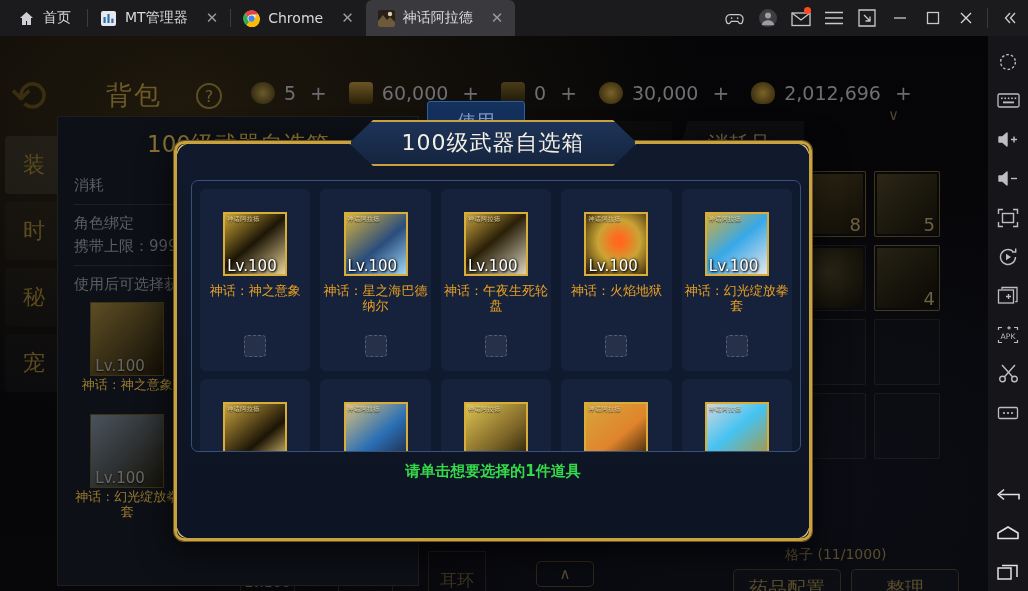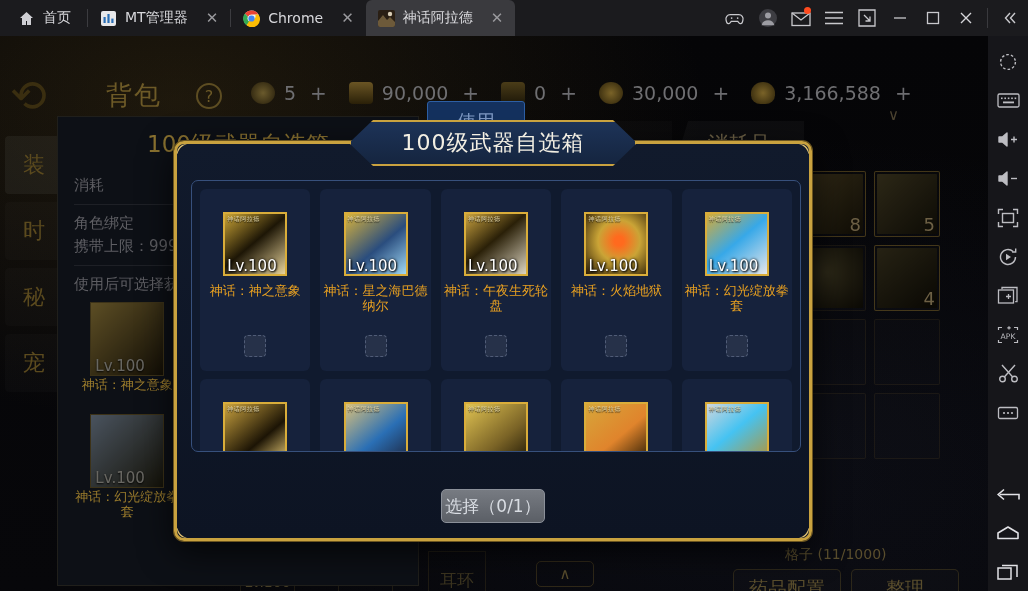--- a/index.html
+++ b/index.html
@@ -381,36 +381,36 @@
     <div class="bp-help">?</div>
 
     <div class="topbar">
       <div class="cur">
         <span class="cico" style="background:radial-gradient(circle,#6a5a2c,#241c0a);border-radius:50%"></span>
         <span>5</span>
         <span class="cplus">+</span>
       </div>
       <div class="cur">
         <span class="cico" style="background:linear-gradient(#6a5524,#2a2008)"></span>
-        <span>90,000</span>
+        <span>60,000</span>
         <span class="cplus">+</span>
       </div>
       <div class="cur">
         <span class="cico" style="background:linear-gradient(#4a3c18,#1d1708)"></span>
         <span>0</span>
         <span class="cplus">+</span>
       </div>
       <div class="cur">
         <span class="cico" style="background:radial-gradient(circle,#7a6328,#2b2109);border-radius:50%"></span>
         <span>30,000</span>
         <span class="cplus">+</span>
       </div>
       <div class="cur">
         <span class="cico" style="background:radial-gradient(circle,#7a6328,#2b2109);border-radius:50% 50% 40% 40%"></span>
-        <span>3,166,588</span>
+        <span>2,012,696</span>
         <span class="cplus">+</span>
       </div>
     </div>
 
     <div class="leftnav">
       <div class="lnav sel">装</div>
       <div class="lnav">时</div>
       <div class="lnav">秘</div>
       <div class="lnav">宠</div>
     </div>
@@ -674,17 +674,17 @@
               </div>
           </div>
           <div class="itemcard">
             <div class="icard-thumb" style="background:linear-gradient(140deg,#cfd6dd,#45c3f2 45%,#b8912e)">
               <span class="minilbl">神话阿拉德</span>
               </div>
           </div>
         </div>
       </div>
 
-      <div class="choosebtn">选择（0/1）</div>
+      <div class="hint">请单击想要选择的1件道具</div>
     </div>
 
   </div>
 </div>
 
 </body></html>

